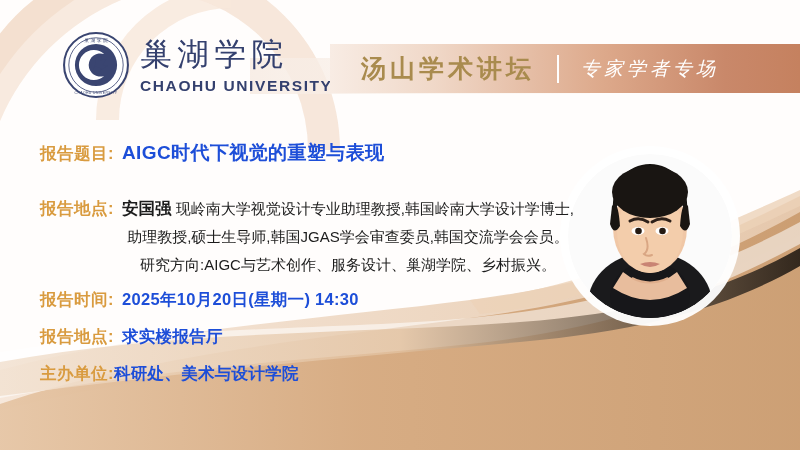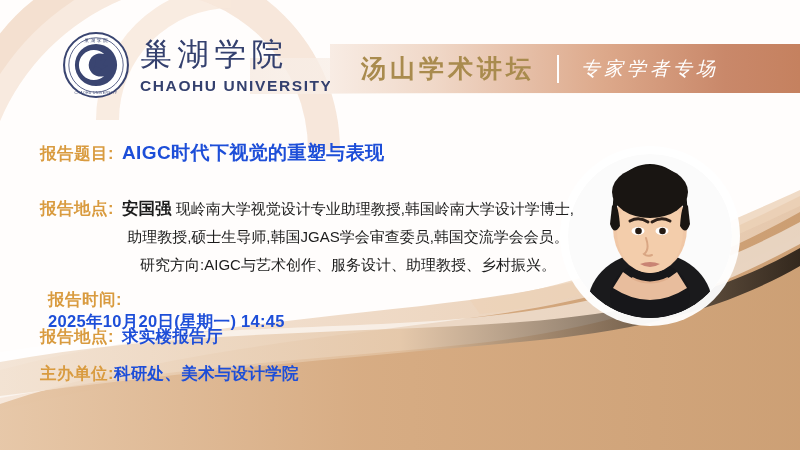--- a/index.html
+++ b/index.html
@@ -61,21 +61,21 @@
 
   #row-title{left:40px;top:140px;}
   #row-title .value{font-size:19px;font-weight:bold;letter-spacing:.4px;}
 
   #row-bio{left:40px;top:194px;}
   #row-bio .label{line-height:28px;}
   #bio-lines{display:flex;flex-direction:column;align-items:center;}
   .bio-line{font-size:15px;color:#1c1c1c;line-height:28px;white-space:nowrap;font-weight:normal;}
   .bio-name{font-weight:bold;font-size:16.5px;}
 
-  #row-time{left:40px;top:289px;flex-direction:column;}
+  #row-time{left:40px;top:289px;}
   #row-place{left:40px;top:326px;}
   #row-host{left:40px;top:363px;}
   #row-time .value,#row-place .value,#row-host .value{font-size:16.5px;}
 </style>
 </head>
 <body>
 
 <div id="poster">
 
   <svg id="bg-svg" viewBox="0 0 800 450">
@@ -185,27 +185,27 @@
     <div class="row" id="row-title">
       <span class="label">报告题目:</span>
       <span class="value" style="margin-left:8px">AIGC时代下视觉的重塑与表现</span>
     </div>
 
     <div class="row" id="row-bio">
       <span class="label">报告地点:</span>
       <span id="bio-lines" style="margin-left:8px">
         <span class="bio-line"><span class="bio-name">安国强</span><span> 现岭南大学视觉设计专业助理教授,韩国岭南大学设计学博士,</span></span>
         <span class="bio-line">助理教授,硕士生导师,韩国JGAS学会审查委员,韩国交流学会会员。</span>
-        <span class="bio-line">研究方向:AIGC与艺术创作、服务设计、助理教授、乡村振兴。</span>
+        <span class="bio-line">研究方向:AIGC与艺术创作、服务设计、巢湖学院、乡村振兴。</span>
       </span>
     </div>
 
     <div class="row" id="row-time">
       <span class="label">报告时间:</span>
-      <span class="value" style="margin-left:8px">2025年10月20日(星期一) 14:45</span>
+      <span class="value" style="margin-left:8px">2025年10月20日(星期一) 14:30</span>
     </div>
 
     <div class="row" id="row-place">
       <span class="label">报告地点:</span>
       <span class="value" style="margin-left:8px">求实楼报告厅</span>
     </div>
 
     <div class="row" id="row-host">
       <span class="label">主办单位:</span>
       <span class="value" style="">科研处、美术与设计学院</span>

